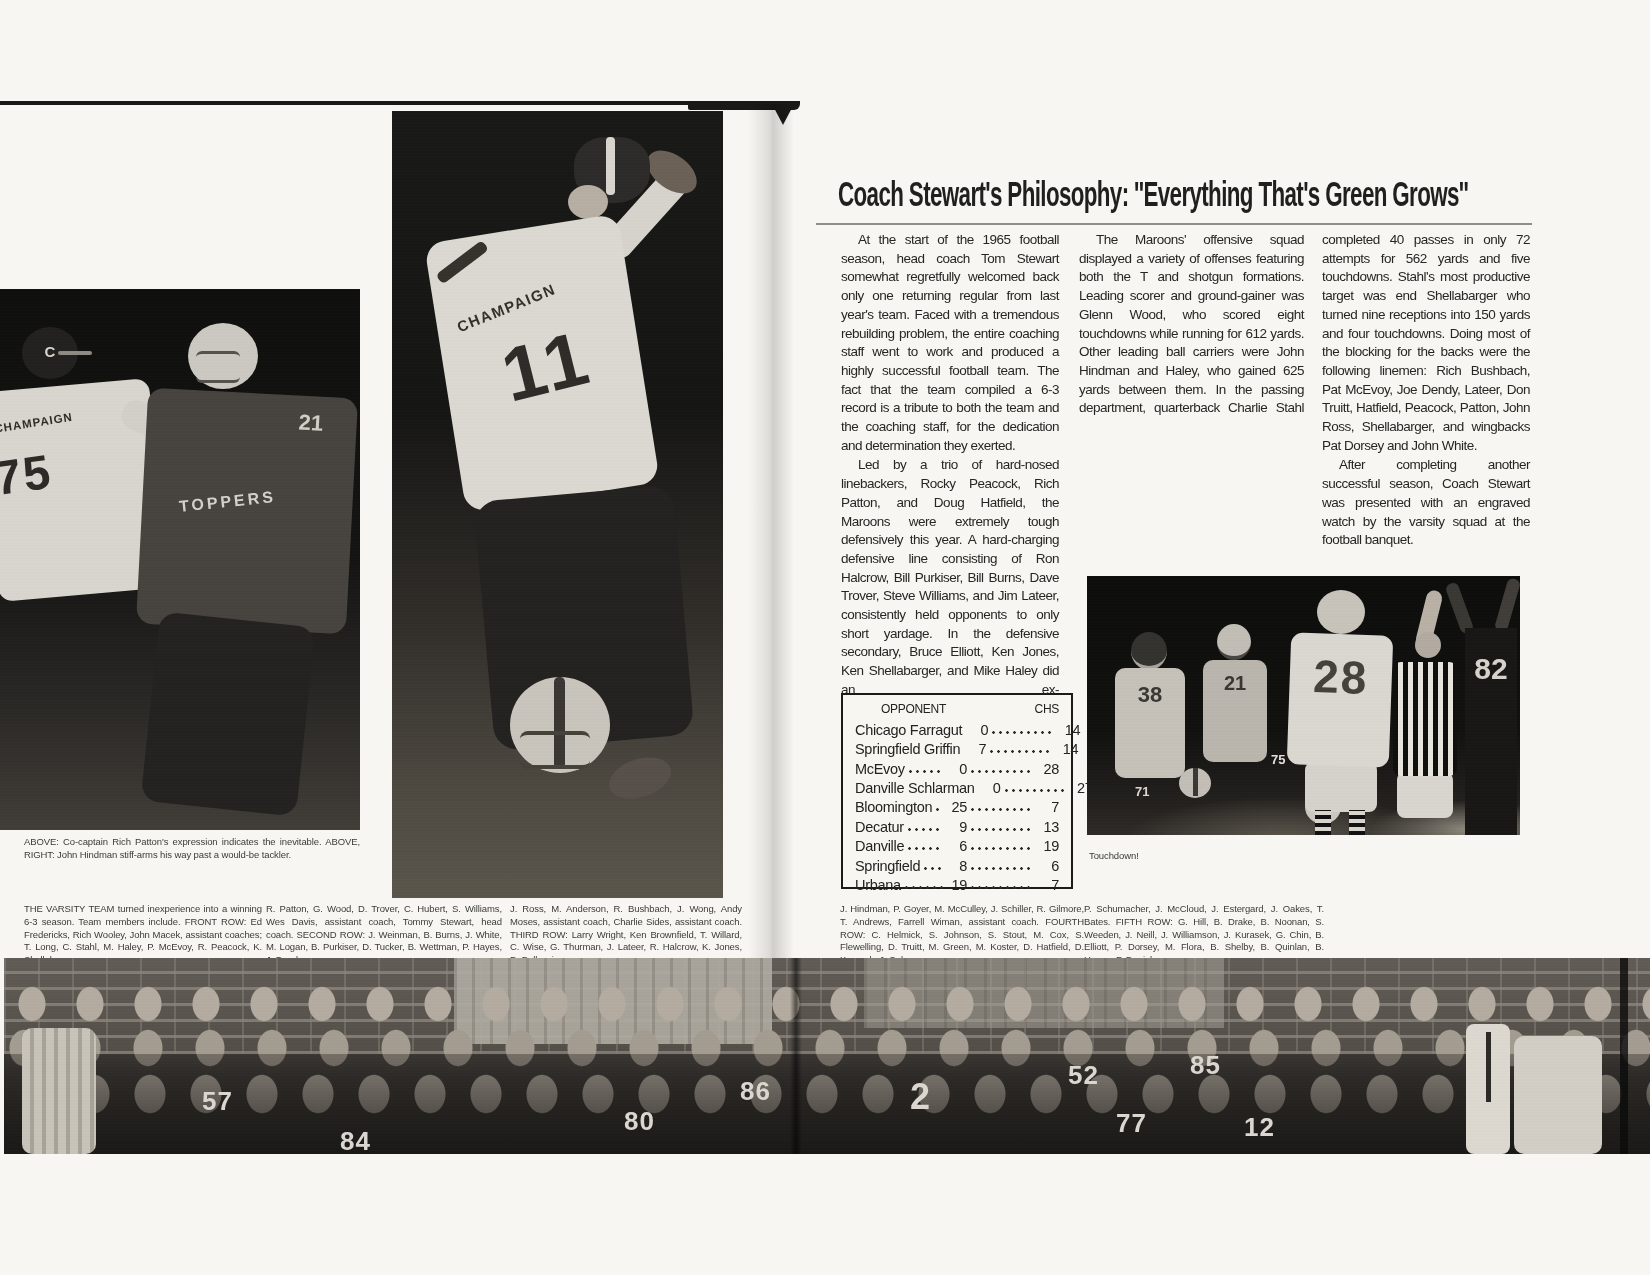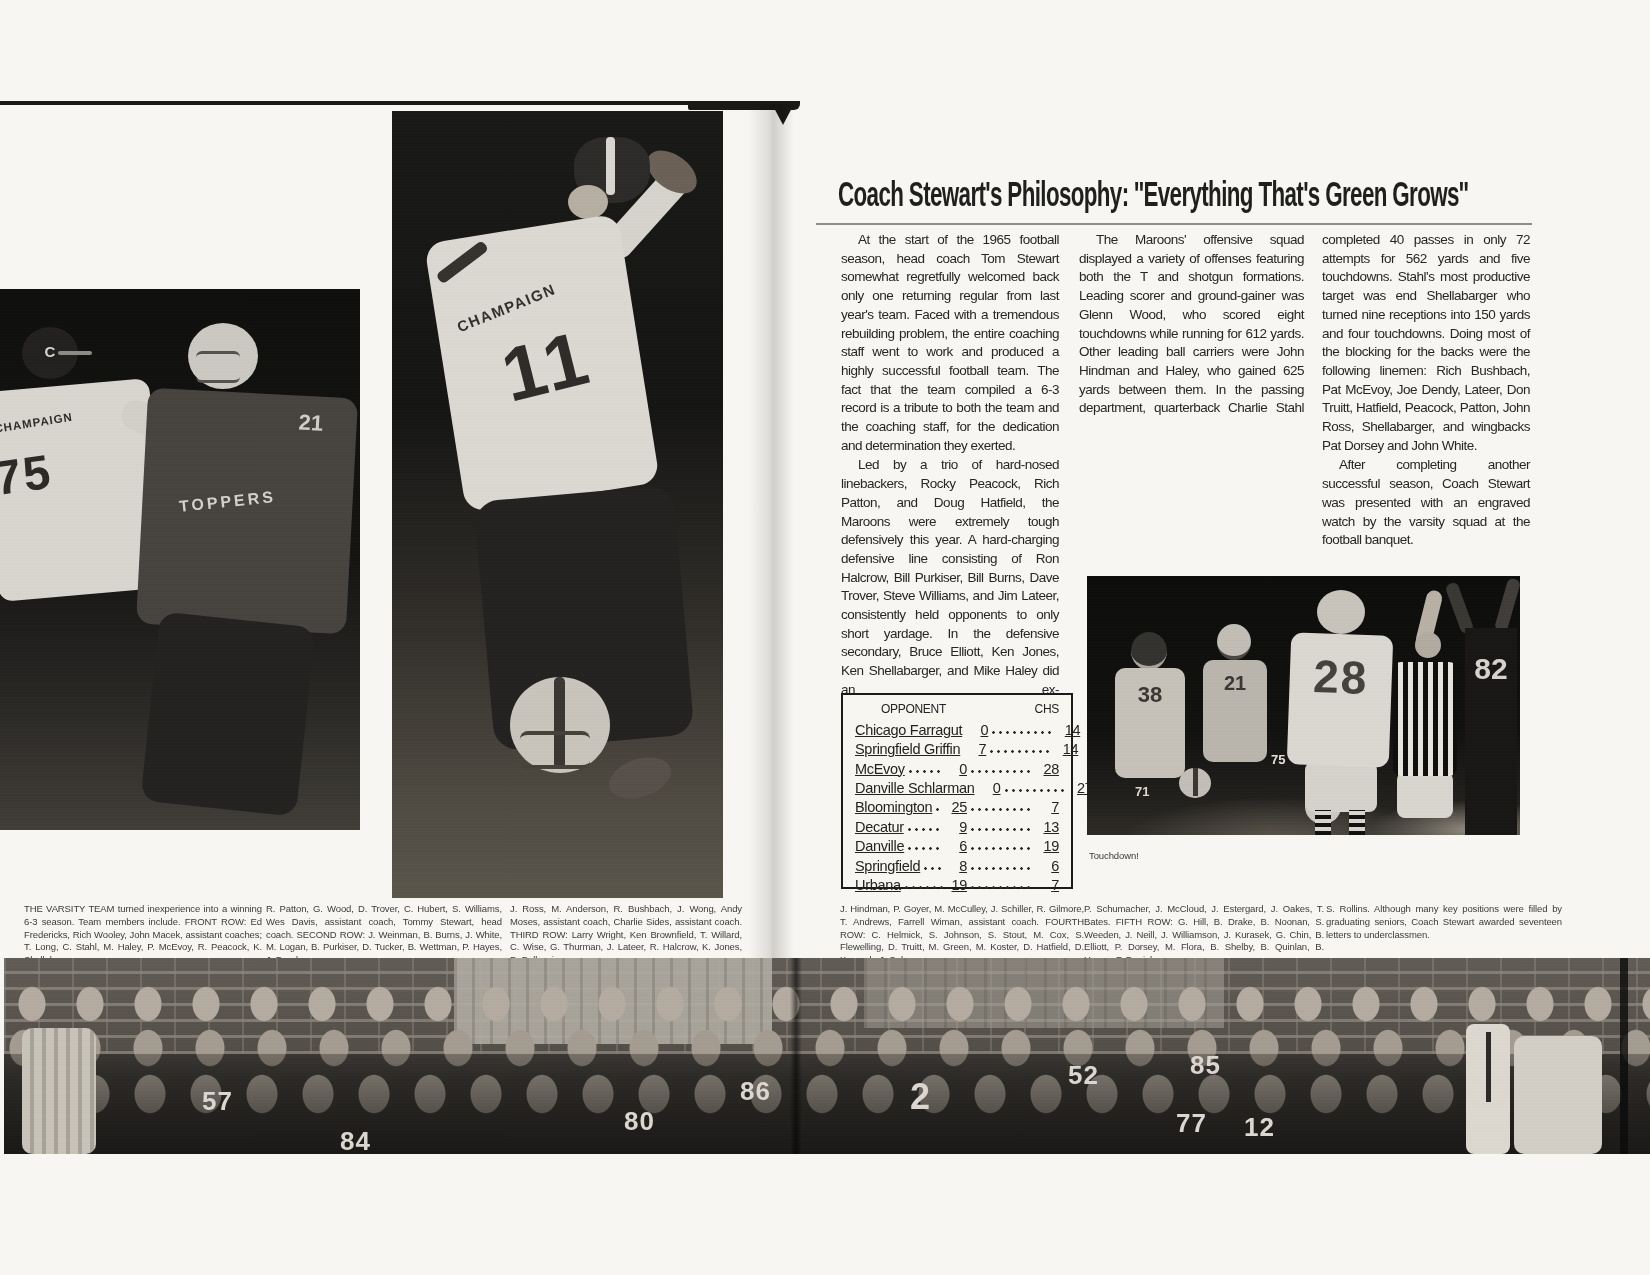--- a/index.html
+++ b/index.html
@@ -122,21 +122,21 @@
   .col2{left:1079px;top:231px;width:225px;}
   .col3{left:1322px;top:231px;width:208px;}
 
   
   .scorebox{left:841px;top:693px;width:232px;height:196px;border:2.5px solid #1b1b1a;
     box-sizing:border-box;padding:4px 12px 0 12px;background:#f7f6f1;}
   .score-head{display:flex;justify-content:space-between;font-size:12px;letter-spacing:-0.3px;
     color:#232322;height:19.4px;align-items:center;}
   .score-head .opp-h{margin-left:26px;}
   .score-row{display:flex;align-items:flex-end;height:19.4px;font-size:14.5px;
-    letter-spacing:-0.3px;color:#232322;text-decoration:underline;}
+    letter-spacing:-0.3px;color:#232322;}
   .score-row .nm{white-space:nowrap;}
   .leader{flex:1;height:14px;margin:0 2px;
     background:radial-gradient(circle,#2c2c2b 1.2px,rgba(0,0,0,0) 1.5px) repeat-x left bottom 3px;
     background-size:7px 5px;}
   .leader.fix{flex:0 0 64px;}
   .score-row .opp{flex:0 0 22px;text-align:right;}
   .score-row .chs{flex:0 0 24px;text-align:right;}
 
   
   .caption{font-size:9.5px;letter-spacing:-0.1px;line-height:12.8px;color:var(--caption);text-align:justify;}
@@ -173,21 +173,21 @@
   .fig-tie{position:absolute;left:1482px;top:74px;width:5px;height:70px;background:#2c2a27;}
   .fig-shirt2{position:absolute;left:1510px;top:78px;width:88px;height:118px;border-radius:10px;background:#d3cfc6;}
   .snum{position:absolute;color:#dcd8d1;font-weight:bold;font-size:26px;letter-spacing:1px;}
   .snum:nth-of-type(1){left:198px;top:128px;}
   .snum:nth-of-type(2){left:336px;top:168px;}
   .snum:nth-of-type(3){left:620px;top:148px;}
   .snum:nth-of-type(4){left:736px;top:118px;}
   .snum:nth-of-type(5){left:906px;top:118px;font-size:36px;}
   .snum:nth-of-type(6){left:1064px;top:102px;}
   .snum:nth-of-type(7){left:1186px;top:92px;}
-  .snum:nth-of-type(8){left:1172px;top:150px;}
+  .snum:nth-of-type(8){left:1112px;top:150px;}
   .snum:nth-of-type(9){left:1240px;top:154px;}
   .strip-seam1{position:absolute;left:786px;top:0;width:12px;height:100%;
     background:linear-gradient(90deg,rgba(0,0,0,0),rgba(0,0,0,.55),rgba(0,0,0,0));}
   .strip-seam2{position:absolute;left:1616px;top:0;width:8px;height:100%;background:rgba(10,10,10,.8);}
 </style>
 </head>
 <body>
 
 <div class="canvas">
 
@@ -226,20 +226,21 @@
       <div class="pb-num">11</div>
     </div>
     <div class="abs pb-legs"></div>
     <div class="abs pb-held-helmet"></div>
     <div class="abs pb-held-stripe"></div>
     <div class="abs pb-held-mask"></div>
     <div class="abs pb-ball-lo"></div>
     <div class="grain"></div>
   </div>
 
+  <div class="abs caption cap-above">ABOVE: Co-captain Rich Patton's expression indicates the inevitable. ABOVE, RIGHT: John Hindman stiff-arms his way past a would-be tackler.</div>
   <div class="abs caption cap-r1">THE VARSITY TEAM turned inexperience into a winning 6-3 season. Team members include. FRONT ROW: Ed Fredericks, Rich Wooley, John Macek, assistant coaches; T. Long, C. Stahl, M. Haley, P. McEvoy, R. Peacock, K. Shellabarger,</div>
   <div class="abs caption cap-r2">R. Patton, G. Wood, D. Trover, C. Hubert, S. Williams, Wes Davis, assistant coach, Tommy Stewart, head coach. SECOND ROW: J. Weinman, B. Burns, J. White, M. Logan, B. Purkiser, D. Tucker, B. Wettman, P. Hayes, J. Dendy,</div>
   <div class="abs caption cap-r3">J. Ross, M. Anderson, R. Bushbach, J. Wong, Andy Moses, assistant coach, Charlie Sides, assistant coach. THIRD ROW: Larry Wright, Ken Brownfield, T. Willard, C. Wise, G. Thurman, J. Lateer, R. Halcrow, K. Jones, D. Bellucci,</div>
 
   <div class="abs headline">Coach Stewart's Philosophy: ''Everything That's Green Grows''</div>
   <div class="abs headline-rule"></div>
 
   <div class="abs col col1">
     <p>At the start of the 1965 football season, head coach Tom Stewart somewhat regretfully welcomed back only one returning regular from last year's team. Faced with a tremendous rebuilding problem, the entire coaching staff went to work and produced a highly successful football team. The fact that the team compiled a 6-3 record is a tribute to both the team and the coaching staff, for the dedication and determination they exerted.</p>
     <p class="cont">Led by a trio of hard-nosed linebackers, Rocky Peacock, Rich Patton, and Doug Hatfield, the Maroons were extremely tough defensively this year. A hard-charging defensive line consisting of Ron Halcrow, Bill Purkiser, Bill Burns, Dave Trover, Steve Williams, and Jim Lateer, consistently held opponents to only short yardage. In the defensive secondary, Bruce Elliott, Ken Jones, Ken Shellabarger, and Mike Haley did an ex-</p>
@@ -344,21 +345,20 @@
     <div class="abs td-ref"></div>
     <div class="abs td-arm82a"></div>
     <div class="abs td-arm82b"></div>
     <div class="abs td-f82">82</div>
     <div class="grain"></div>
   </div>
   <div class="abs caption cap-td">Touchdown!</div>
 
   <div class="abs caption cap-r4">J. Hindman, P. Goyer, M. McCulley, J. Schiller, R. Gilmore, T. Andrews, Farrell Wiman, assistant coach. FOURTH ROW: C. Helmick, S. Johnson, S. Stout, M. Cox, S. Flewelling, D. Truitt, M. Green, M. Koster, D. Hatfield, D. Kurasek, J. Cole,</div>
   <div class="abs caption cap-r5">P. Schumacher, J. McCloud, J. Estergard, J. Oakes, T. Bates. FIFTH ROW: G. Hill, B. Drake, B. Noonan, S. Weeden, J. Neill, J. Williamson, J. Kurasek, G. Chin, B. Elliott, P. Dorsey, M. Flora, B. Shelby, B. Quinlan, B. Hoyne, F. Danielson,</div>
-  <div class="abs caption cap-r6">S. Rollins. Although many key positions were filled by graduating seniors, Coach Stewart awarded seventeen letters to underclassmen.</div>
 
   <div class="abs photo strip">
     <div class="strip-wall"></div>
     <div class="strip-siding"></div>
     <div class="strip-siding2"></div>
     <div class="heads h1"></div>
     <div class="heads h2"></div>
     <div class="heads h3"></div>
     <div class="strip-dark"></div>
     <div class="fig-plaid"></div>

